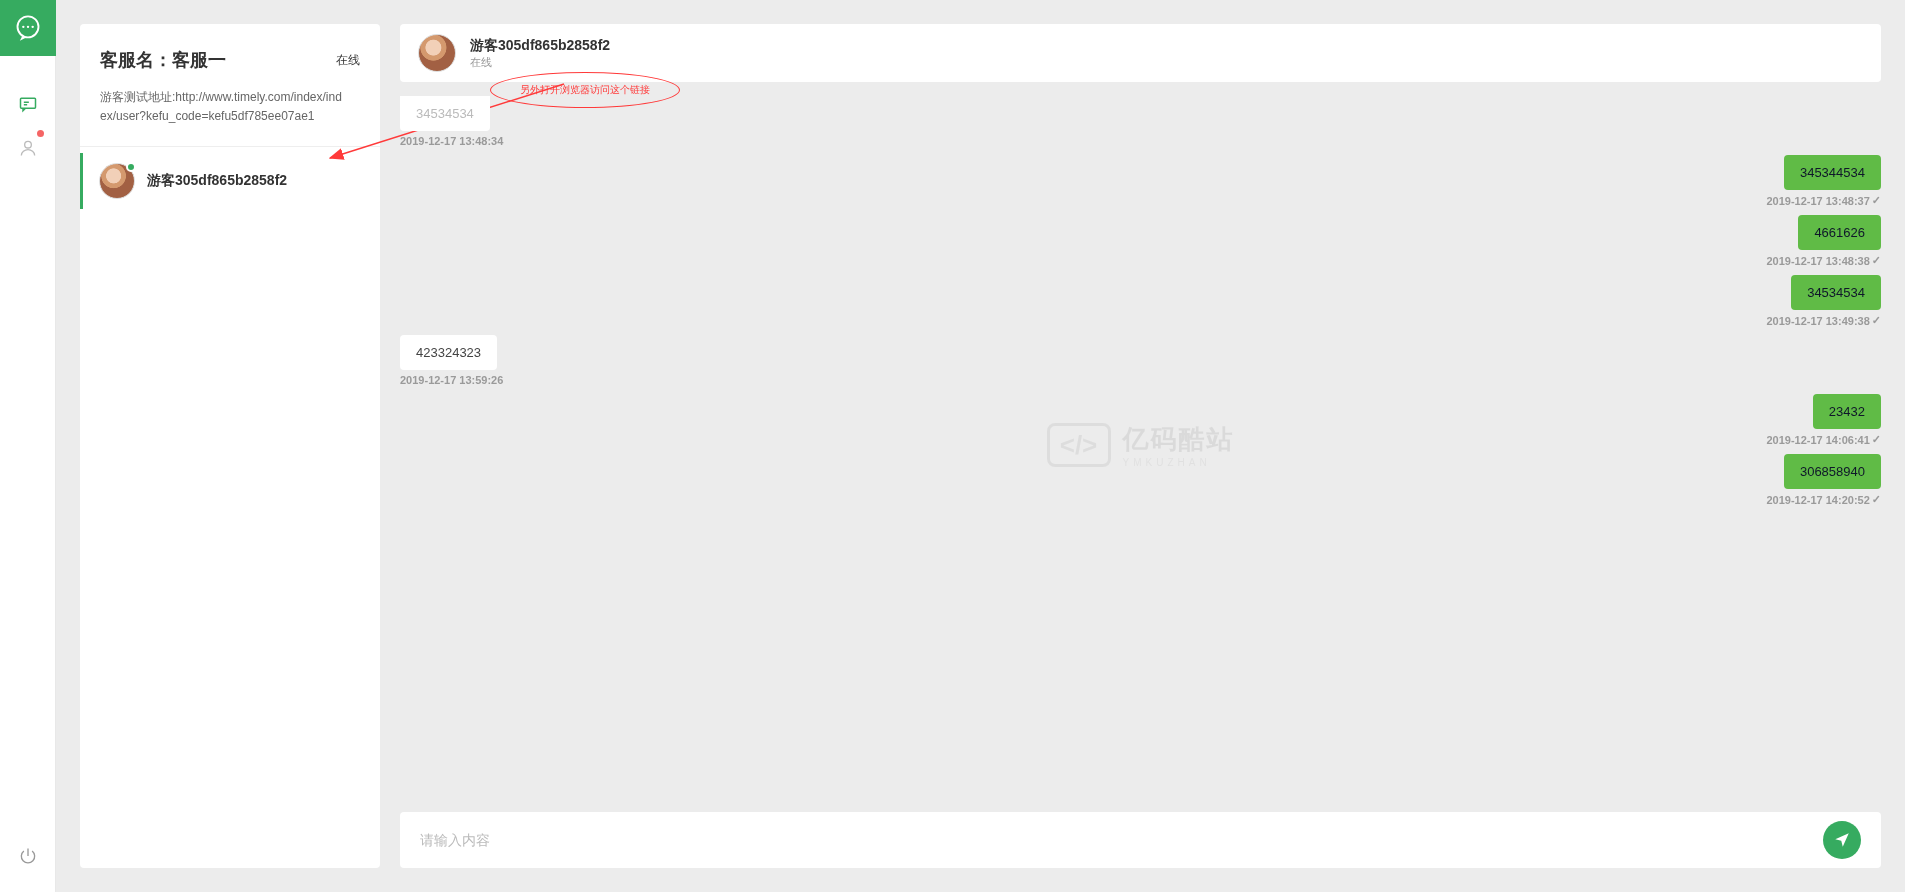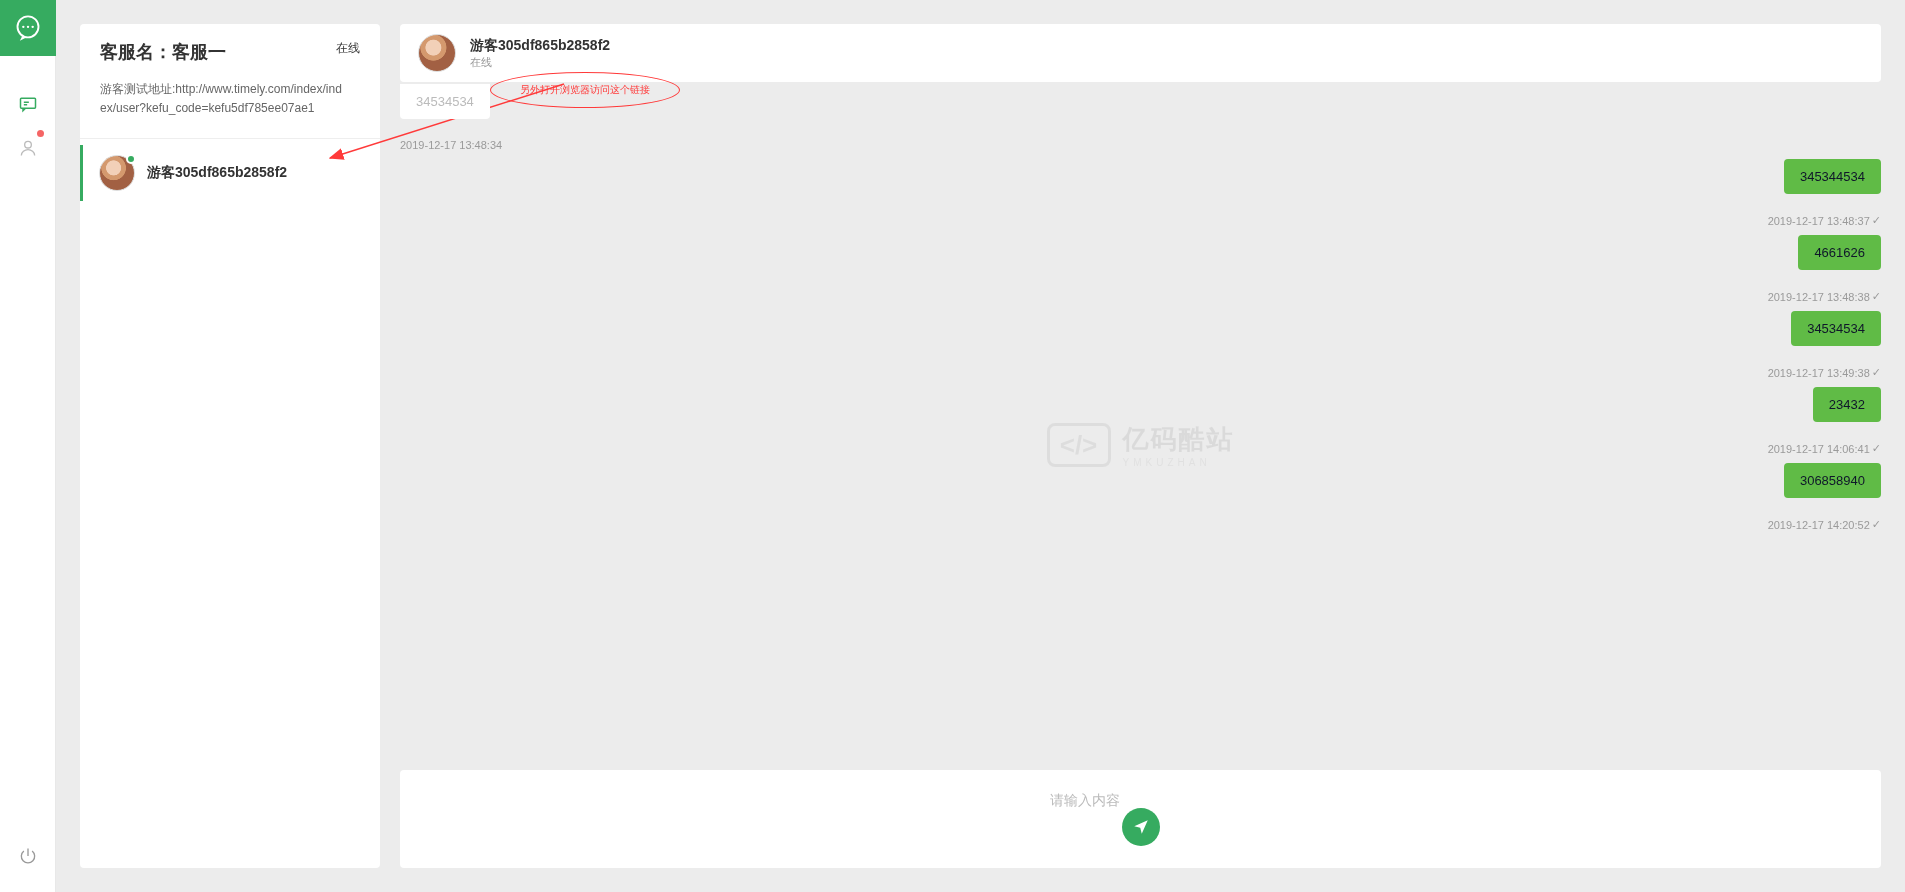--- a/index.html
+++ b/index.html
@@ -4,53 +4,53 @@
 <style>
 * { margin: 0; padding: 0; box-sizing: border-box; }
 body { font-family: "Microsoft YaHei", Arial, sans-serif; background: #ececec; font-size: 13px; color: #333; overflow: hidden; }
 .layout { display: flex; width: 1905px; height: 892px; }
 .nav { width: 56px; background: #fff; border-right: 1px solid #e8e8e8; display: flex; flex-direction: column; align-items: center; padding-top: 0; }
 .nav-logo { width: 56px; height: 56px; background: #36ab60; display: flex; align-items: center; justify-content: center; margin-bottom: 26px; }
 .nav-item { width: 56px; height: 44px; display: flex; align-items: center; justify-content: center; position: relative; cursor: pointer; }
 .notif-dot { position: absolute; top: 4px; right: 12px; width: 7px; height: 7px; background: #f56565; border-radius: 50%; }
 .nav-bottom { margin-top: auto; margin-bottom: 14px; width: 56px; height: 44px; display: flex; align-items: center; justify-content: center; cursor: pointer; }
 .sidebar { width: 300px; margin: 24px 0 24px 24px; background: #fff; border-radius: 4px; padding: 0; display: flex; flex-direction: column; }
-.sb-head { padding: 16px 20px 12px 20px; display: flex; align-items: flex-start; justify-content: space-between; }
+.sb-head { padding: 24px 20px 12px 20px; display: flex; align-items: center; justify-content: space-between; }
 .sb-title { font-size: 18px; font-weight: bold; }
 .sb-status { font-size: 12px; }
 .sb-info { padding: 4px 36px 20px 20px; font-size: 12px; color: #666; line-height: 1.6; word-break: break-all; }
 .sb-list { border-top: 1px solid #eee; padding-top: 6px; }
 .sb-contact { display: flex; align-items: center; padding: 10px 16px; border-left: 3px solid #36ab60; cursor: pointer; }
 .avatar { width: 36px; height: 36px; border-radius: 50%; background: radial-gradient(circle at 40% 35%, #f2d0b8 24%, #d4996e 26% 40%, #a26043 42%); position: relative; flex-shrink: 0; border: 1px solid #ddd; }
 .status-dot { position: absolute; top: -2px; right: -2px; width: 10px; height: 10px; background: #36ab60; border-radius: 50%; border: 2px solid #fff; }
 .sb-contact-name { margin-left: 12px; font-weight: bold; font-size: 14px; }
 .chat { flex: 1; margin: 24px 24px 24px 20px; display: flex; flex-direction: column; min-width: 0; }
 .chat-head { background: #fff; border-radius: 4px; padding: 10px 18px; display: flex; align-items: center; position: relative; }
 .chat-head .avatar { width: 38px; height: 38px; }
 .ch-text { margin-left: 14px; }
 .ch-name { font-weight: bold; font-size: 14px; }
 .ch-status { font-size: 11px; color: #999; }
 .annot-arrow{position:absolute;left:-74px;top:56px;pointer-events:none;}
 .annot{position:absolute;left:90px;top:48px;width:190px;height:36px;border:1px solid #ff3a3a;border-radius:50%/50%;display:flex;align-items:center;justify-content:center;color:#ff3a3a;font-size:10px;pointer-events:none;}
-.chat-body { flex: 1; overflow-y: auto; padding: 2px 0; display: flex; flex-direction: column; position: relative; }
+.chat-body { flex: 1; overflow-y: auto; padding: 14px 0; display: flex; flex-direction: column; position: relative; }
 .rcv, .snd { display: flex; flex-direction: column; margin-bottom: 8px; }
 .rcv { align-items: flex-start; }
 .snd { align-items: flex-end; }
 .bubble { padding: 10px 16px; border-radius: 4px; font-size: 13px; max-width: 70%; }
 .rcv .bubble { background: #fff; color: #444; }
 .rcv.first .bubble{border-radius:0 0 4px 4px; color:#bbb;}
 .snd .bubble { background: #60bb46; color: #0f172a; }
-.ts { font-size: 11px; color: #9a9a9a; margin-top: 20px; display: flex; align-items: center; }
+.ts { font-size: 11px; color: #9a9a9a; margin-top: 4px; display: flex; align-items: center; font-weight: bold; }
 .ts .check { margin-left: 2px; color: #9a9a9a; }
 .wm { position: absolute; top: 340px; left: 50%; transform: translateX(-50%); display: flex; align-items: center; opacity: 0.17; pointer-events: none; }
 .wm-logo { width: 64px; height: 44px; border: 3px solid #999; border-radius: 8px; display: flex; align-items: center; justify-content: center; font-size: 26px; font-weight: bold; color: #999; margin-right: 12px; }
 .wm-text { display:flex; flex-direction:column; }
 .wm-main{font-size: 26px; font-weight: bold; color: #888; letter-spacing: 2px;}
 .wm-sub{font-size:10px; color:#aaa; letter-spacing:4px;}
-.chat-input { background: #fff; border-radius: 4px; padding: 22px 20px; display: flex; align-items: center; margin-top: 8px; flex-direction: column; }
+.chat-input { background: #fff; border-radius: 4px; padding: 9px 20px; display: flex; align-items: center; margin-top: 8px; }
 .chat-input input { flex: 1; border: none; outline: none; font-size: 14px; color: #333; }
 .chat-input input::placeholder { color: #bbb; }
 .send-btn { width: 38px; height: 38px; border-radius: 50%; background: #36ab60; border: none; display: flex; align-items: center; justify-content: center; cursor: pointer; }
 </style>
 </head>
 <body>
 
 <div class="layout">
   <div class="nav">
     <div class="nav-logo">
@@ -135,20 +135,24 @@
           <div class="ts">2019-12-17 13:48:37<span class="check">✓</span></div>
         </div>
         <div class="snd">
           <div class="bubble">4661626</div>
           <div class="ts">2019-12-17 13:48:38<span class="check">✓</span></div>
         </div>
         <div class="snd">
           <div class="bubble">34534534</div>
           <div class="ts">2019-12-17 13:49:38<span class="check">✓</span></div>
         </div>
+        <div class="rcv">
+          <div class="bubble">423324323</div>
+          <div class="ts">2019-12-17 13:59:26</div>
+        </div>
         <div class="snd">
           <div class="bubble">23432</div>
           <div class="ts">2019-12-17 14:06:41<span class="check">✓</span></div>
         </div>
         <div class="snd">
           <div class="bubble">306858940</div>
           <div class="ts">2019-12-17 14:20:52<span class="check">✓</span></div>
         </div>
       </div>
 

